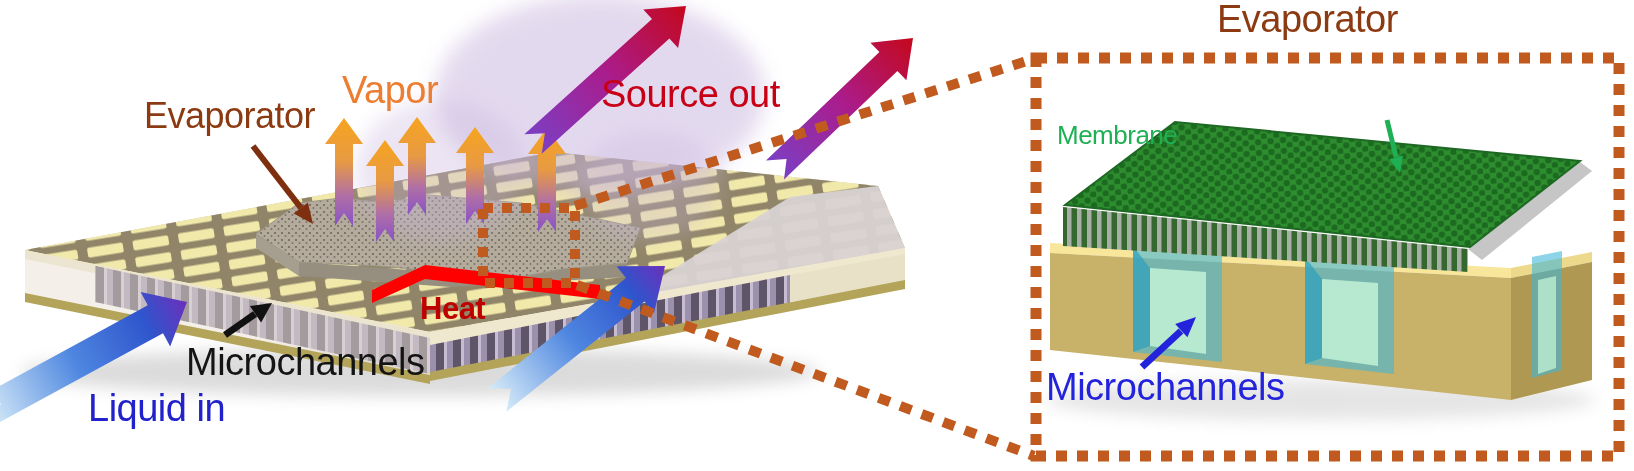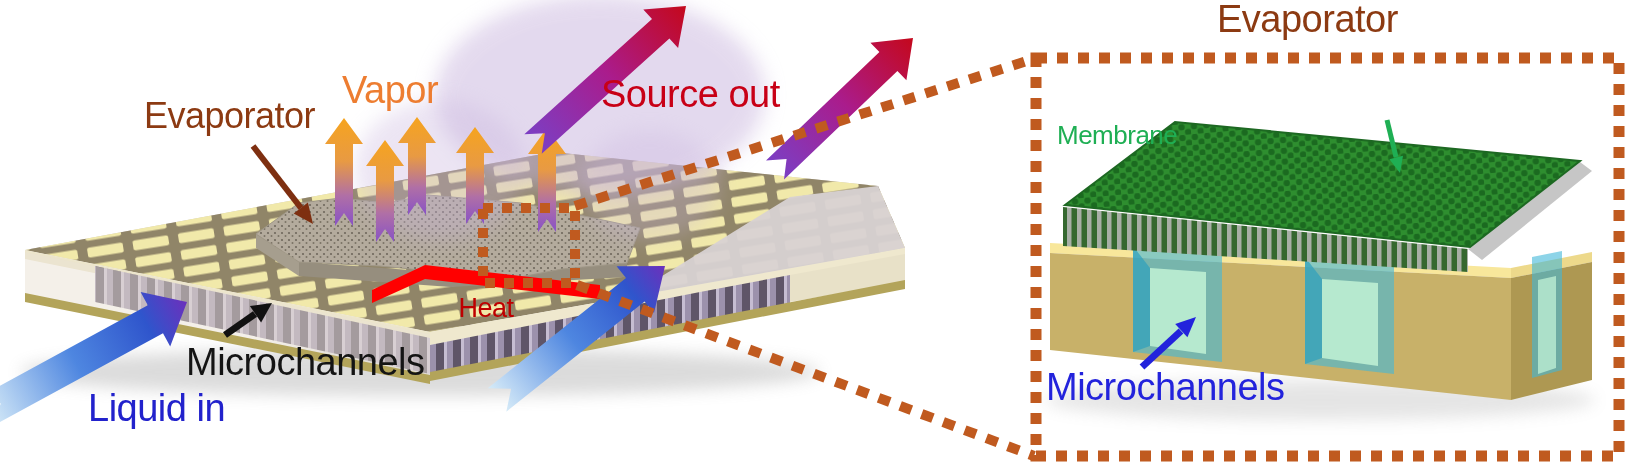--- a/index.html
+++ b/index.html
@@ -3,22 +3,22 @@
 <meta charset="utf-8">
 <style>
   html,body{margin:0;padding:0;background:#fff;}
   #stage{position:relative;width:1634px;height:471px;background:#fff;overflow:hidden;
          font-family:"Liberation Sans",sans-serif;}
   #art{position:absolute;left:0;top:0;}
   .lbl{position:absolute;white-space:nowrap;letter-spacing:-0.5px;line-height:1.05;}
   .lbl-evap-left  {left:144px;top:97px; font-size:36px;color:var(--evaporator-brown,#8C3A12);}
   .lbl-vapor      {left:342px;top:71px; font-size:38px;color:var(--vapor-orange,#ED7D31);}
   .lbl-liquid-out {left:601px;top:75px; font-size:38px;color:var(--liquid-out-red,#C80016);}
-  .lbl-heat       {left:420px;top:290px;width:132px;text-align:center;font-size:27px;
-                   font-weight:400;line-height:37px;color:var(--heat-red,#BE0000);}
+  .lbl-heat       {left:420px;top:290px;width:132px;font-size:31px;
+                   font-weight:700;line-height:37px;color:var(--heat-red,#BE0000);}
   .lbl-microch    {left:186px;top:343px;font-size:38px;color:var(--ink-black,#141414);}
   .lbl-liquid-in  {left:88px; top:389px;font-size:38px;color:var(--liquid-in-blue,#2222CC);}
   .lbl-evap-right {left:1217px;top:0px; font-size:38px;color:var(--evaporator-brown,#8C3A12);}
   .lbl-membrane   {left:1057px;top:74px;font-size:26px;color:var(--membrane-green,#1FAF54);margin-top:48px;}
   .lbl-gel        {left:1046px;top:362px;font-size:38px;line-height:51px;
                    color:var(--gel-blue,#2323DC);}
   .lbl-gel span{display:block;}
   .lbl-heat span{display:block;}
 </style>
 </head>

